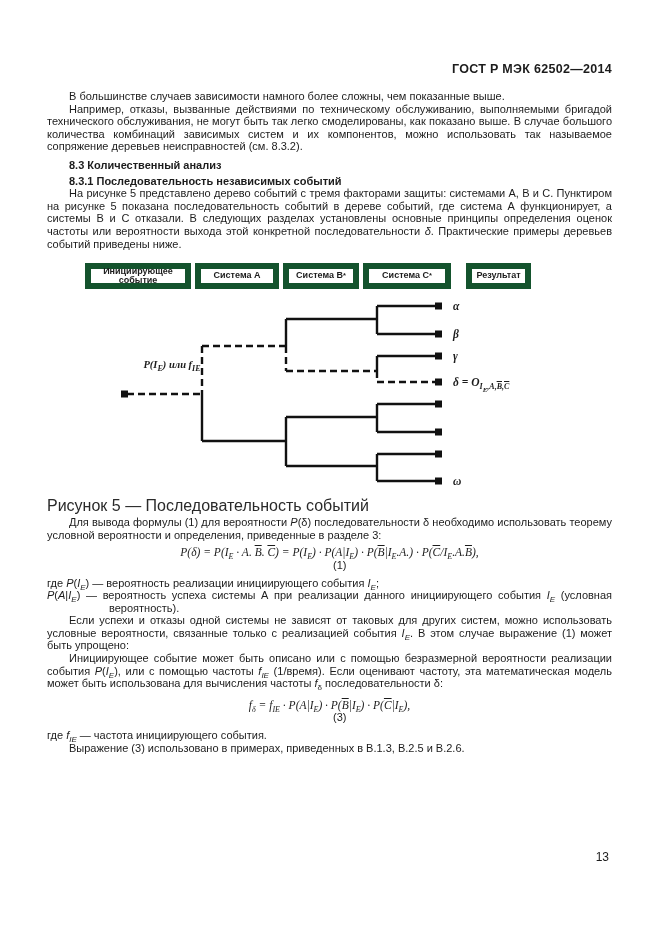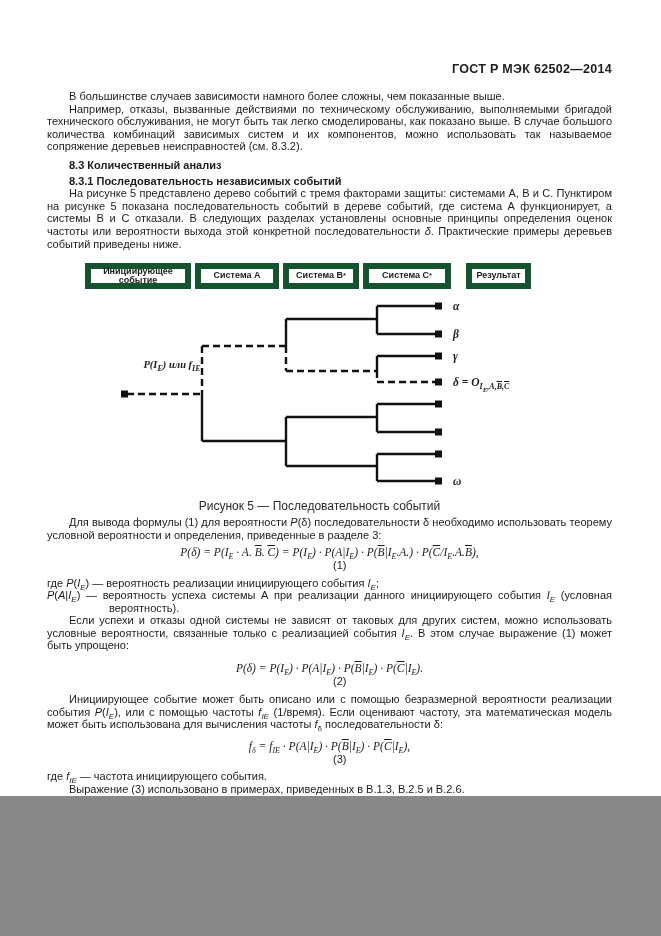--- a/index.html
+++ b/index.html
@@ -1,18 +1,18 @@
 <!DOCTYPE html>
 <html><head>
 <meta charset="utf-8">
 <style>
   * { margin:0; padding:0; box-sizing:border-box; }
   html,body { background:#888; }
   .page {
-    position:relative; width:661px; height:796px; margin:0 auto;
+    position:relative; width:661px; height:936px; margin:0 auto;
     background:#ffffff; color:#1c1c1c;
     font-family:"Liberation Sans", sans-serif;
     overflow:hidden;
   }
   .gost-header {
     position:absolute; top:62px; right:49px;
     font-size:12.5px; font-weight:bold; letter-spacing:.3px;
   }
   .content {
     position:absolute; left:47px; top:90px; width:565px;
@@ -55,21 +55,21 @@
     font-family:"Liberation Serif", serif; font-style:italic; font-weight:bold;
     font-size:11.5px; line-height:12px;
   }
   .init-label {
     position:absolute; left:80px; top:105px; width:90px;
     font-family:"Liberation Serif", serif; font-style:italic; font-weight:bold;
     font-size:10.5px; text-align:center;
   }
   .caption {
     position:absolute; left:0; top:246px; width:545px;
-    text-align:center; font-size:12px; color:#2a2a2a; text-indent:0;
+    text-align:left; font-size:16px; color:#2a2a2a; text-indent:0;
   }
   .page-number { position:absolute; top:850px; right:52px; font-size:12px; }
 </style>
 </head>
 <body>
 
 <div class="page">
 
   <div class="gost-header">ГОСТ Р МЭК  62502—2014</div>
 
@@ -131,24 +131,20 @@
 
     <div class="frow">
       <div class="formula">P(δ) = P(I<sub>E</sub> · A. <span class="ov">B</span>. <span class="ov">C</span>) = P(I<sub>E</sub>) · P(A|I<sub>E</sub>) · P(<span class="ov">B</span>|I<sub>E</sub>.A.) · P(<span class="ov">C</span>/I<sub>E</sub>.A.<span class="ov">B</span>),</div>
       <div class="fnum">(1)</div>
     </div>
 
     <p class="noind">где <i>P</i>(<i>I<sub>E</sub></i>) — вероятность реализации инициирующего события <i>I<sub>E</sub></i>;</p>
     <p class="hang"><i>P</i>(<i>A</i>|<i>I<sub>E</sub></i>) — вероятность успеха системы А при реализации данного инициирующего события <i>I<sub>E</sub></i> (условная вероятность).</p>
     <p>Если успехи и отказы одной системы не зависят от таковых для других систем, можно использовать условные вероятности, связанные только с реализацией события <i>I<sub>E</sub></i>. В этом случае выражение (1) может быть упрощено:</p>
 
-    <div class="frow" style="margin-top:10px;margin-bottom:6px">
-      <div class="formula">P(δ) = P(I<sub>E</sub>) · P(A|I<sub>E</sub>) · P(<span class="ov">B</span>|I<sub>E</sub>) · P(<span class="ov">C</span>|I<sub>E</sub>).</div>
-      <div class="fnum">(2)</div>
-    </div>
 
     <p>Инициирующее событие может быть описано или с помощью безразмерной вероятности реализации события <i>P</i>(<i>I<sub>E</sub></i>), или с помощью частоты <i>f<sub>IE</sub></i> (1/время). Если оценивают частоту, эта математическая модель может быть использована для вычисления частоты <i>f</i><sub>δ</sub>  последовательности δ:</p>
 
     <div class="frow" style="margin-top:9px;margin-bottom:5px">
       <div class="formula">f<sub>δ</sub> = f<sub>IE</sub> · P(A|I<sub>E</sub>) · P(<span class="ov">B</span>|I<sub>E</sub>) · P(<span class="ov">C</span>|I<sub>E</sub>),</div>
       <div class="fnum">(3)</div>
     </div>
 
     <p class="noind">где <i>f<sub>IE</sub></i> — частота инициирующего события.</p>
     <p>Выражение (3) использовано в примерах, приведенных в В.1.3, В.2.5 и В.2.6.</p>

